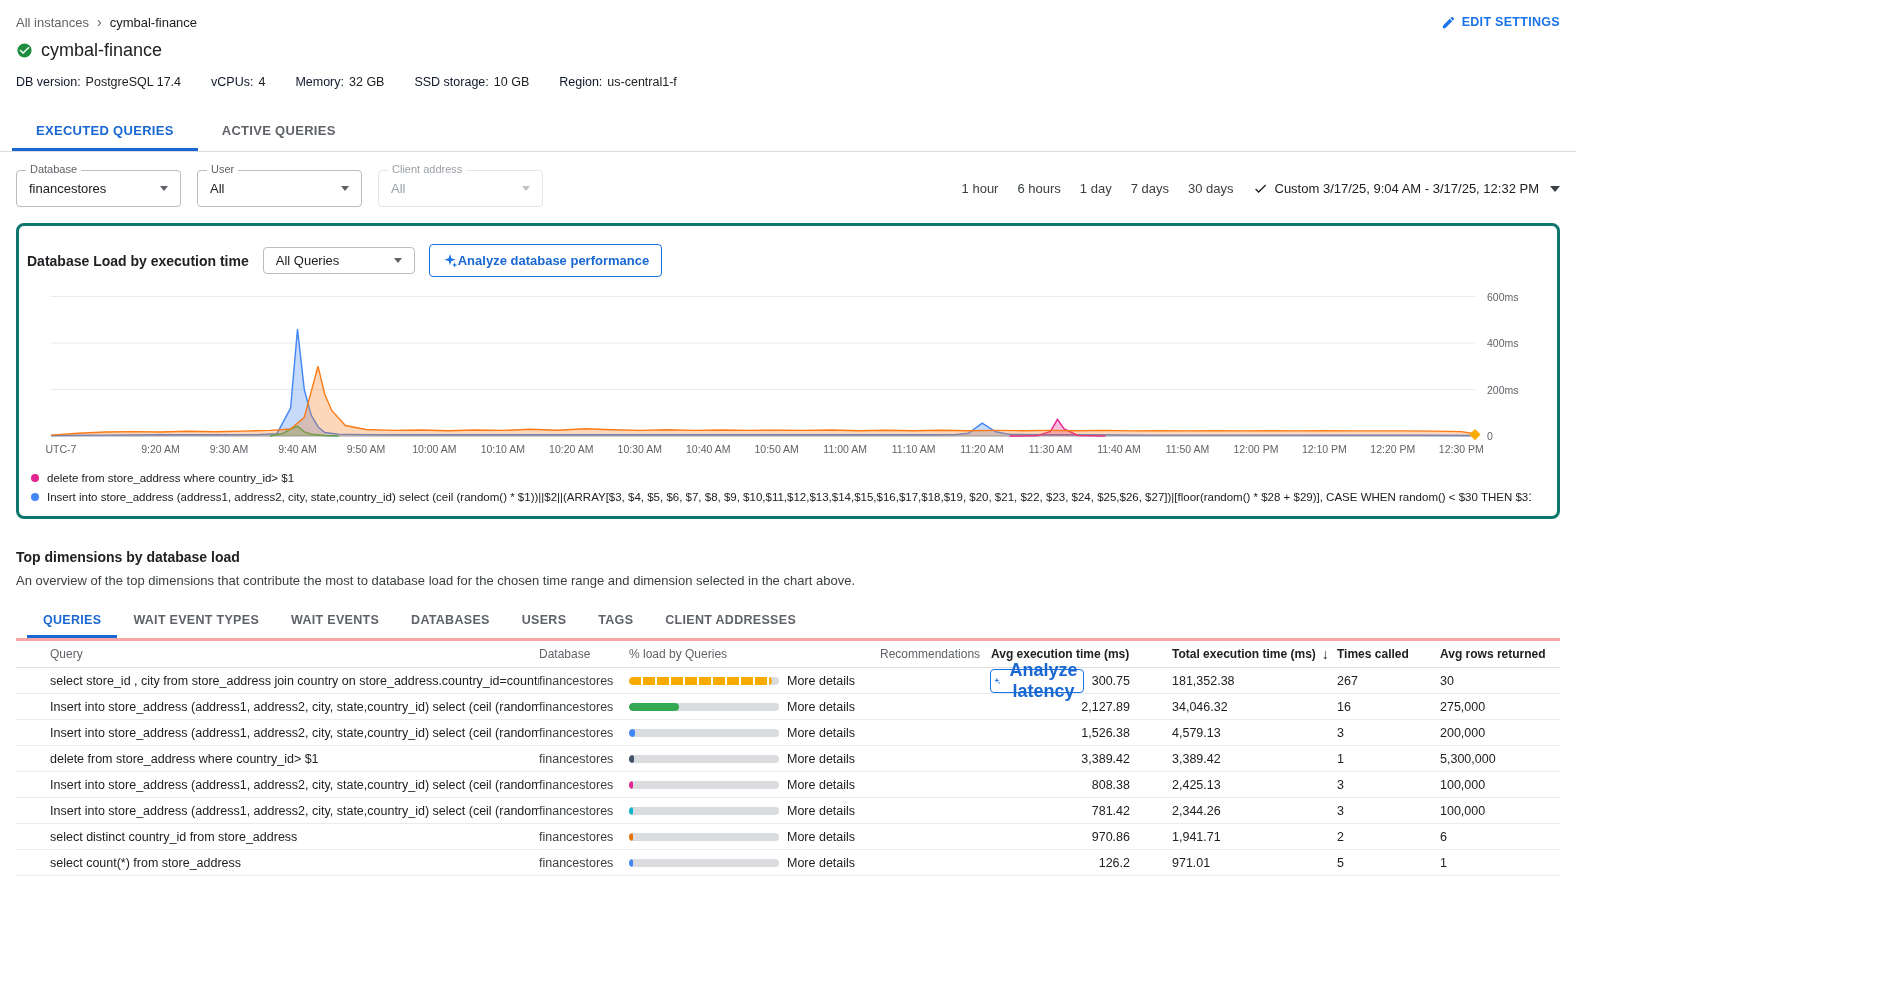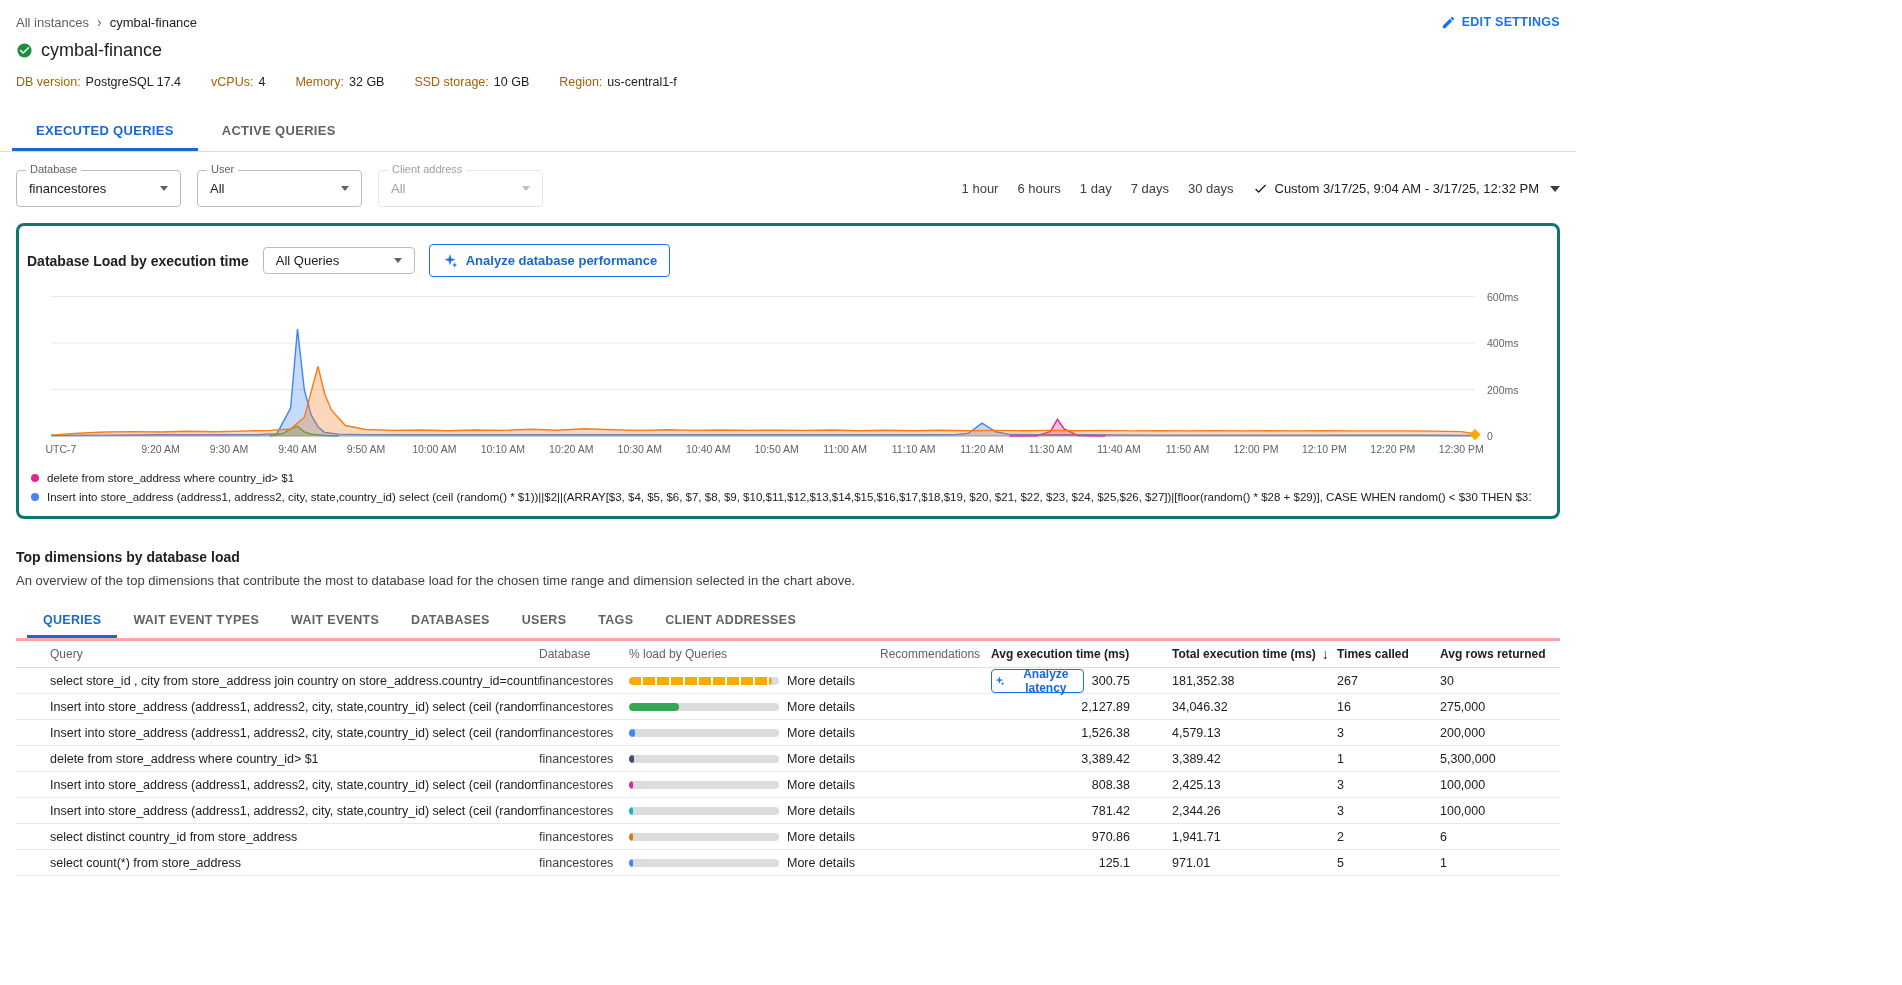--- a/index.html
+++ b/index.html
@@ -19,21 +19,21 @@
   .crumb-current { color:#202124; }
   .edit-settings { display:flex; align-items:center; gap:6px; color:#1a73e8; font-weight:bold; font-size:12.5px; letter-spacing:.3px; text-decoration:none; cursor:pointer; }
 
   
   .title-row { display:flex; align-items:center; gap:8px; padding:0 16px; margin-top:10px; }
   .title-row h1 { font-size:18px; font-weight:500; margin:0; }
 
   
   .meta-row { display:flex; gap:30px; padding:0 16px; margin-top:14px; font-size:12.5px; }
   .meta-item { display:flex; gap:5px; }
-  .meta-label { color:#a16207; }
+  .meta-label { color:#0f172a; }
   .meta-value { color:#202124; font-weight:500; }
 
   
   .tabs { display:flex; border-bottom:1px solid #dadce0; margin-top:22px; padding-left:12px; }
   .tab { height:40px; line-height:40px; padding:0 24px; font-size:13px; font-weight:bold; letter-spacing:.3px; color:#5f6368; cursor:pointer; }
   .tab.active { color:#1967d2; border-bottom:3px solid #1967d2; }
 
   
   .filter-row { display:flex; justify-content:space-between; align-items:center; padding:18px 16px 10px 16px; }
   .filters { display:flex; gap:16px; }
@@ -50,21 +50,21 @@
   .time-range { display:flex; align-items:center; gap:19px; font-size:13px; color:#3c4043; }
   .preset { cursor:pointer; white-space:nowrap; }
   .custom-range { display:flex; align-items:center; gap:7px; color:#202124; cursor:pointer; white-space:nowrap; }
   .caret-dark { width:0; height:0; border-left:5px solid transparent; border-right:5px solid transparent; border-top:6px solid #3c4043; margin-left:4px; }
 
   
   .chart-card { margin:6px 16px 0 16px; border:3px solid #0f766e; border-radius:8px; padding:18px 16px 10px 8px; }
   .chart-head { display:flex; align-items:center; gap:14px; }
   .chart-head h2 { font-size:14px; font-weight:bold; margin:0; color:#202124; }
   .mini-select { width:152px; height:27px; border:1px solid #b9bdc1; border-radius:4px; display:flex; align-items:center; justify-content:space-between; padding:0 12px; font-size:13px; cursor:pointer; }
-  .analyze-btn { display:flex; align-items:center; gap:8px; height:33px; border:1px solid #1a73e8; border-radius:4px;
+  .analyze-btn { display:flex; align-items:center; gap:0; height:33px; border:1px solid #1a73e8; border-radius:4px;
     background:#fff; color:#1967d2; font-family:inherit; font-size:13px; font-weight:bold; padding:0 12px; cursor:pointer;text-align:right; }
   .chart-wrap { margin-top:12px; }
   .legend { margin-top:4px; padding-left:4px; }
   .legend-item { display:flex; align-items:center; gap:8px; height:19px; font-size:11.5px; color:#202124; white-space:nowrap; overflow:hidden; max-width:1500px; }
   .dot { width:8px; height:8px; border-radius:50%; flex:0 0 8px; }
 
   
   .top-dim { margin:30px 16px 0 16px; }
   .top-dim h2 { font-size:14px; font-weight:bold; margin:0; }
   .top-dim p { font-size:13px; color:#3c4043; margin:8px 0 0 0; }
@@ -81,21 +81,21 @@
   .sort-arrow { font-size:14px; color:#202124; cursor:pointer; }
   .trow { height:26px; border-bottom:1px solid #e8eaed; font-size:12.5px; color:#202124; cursor:pointer; }
   .c-query { white-space:nowrap; overflow:hidden; padding-right:14px; }
   .c-db { color:#3c4043; }
   .c-load { display:flex; align-items:center; gap:8px; }
   .bar-track { width:150px; height:8px; background:#dadce0; border-radius:4px; overflow:hidden; }
   .bar-fill { height:8px; border-radius:4px; }
   .more { color:#202124; }
   .c-avg { display:flex; align-items:center; justify-content:flex-end; gap:8px; padding-right:42px; }
   .analyze-latency { display:flex; align-items:center; gap:6px; height:24px; margin-right:auto; border:1px solid #1a73e8; border-radius:4px;
-    background:#fff; color:#1967d2; font-family:inherit; font-size:12px; font-weight:bold; padding:0 2px; cursor:pointer; }
+    background:#fff; color:#1967d2; font-family:inherit; font-size:18px; font-weight:bold; padding:0 2px; cursor:pointer; }
   .c-total, .c-times, .c-rows { white-space:nowrap; }
   svg text { font-family:"Liberation Sans", sans-serif; }
 </style>
 </head>
 <body>
 
 <div class="page">
 
   <div class="topbar">
     <div class="breadcrumb">
@@ -420,21 +420,21 @@
             <div class="c-query">select count(*) from store_address</div>
             <div class="c-db">financestores</div>
             <div class="c-load">
               <div class="bar-track">
                 <div class="bar-fill" style="width: 4px; background: rgb(66, 133, 244);"></div>
               </div>
               <a class="more">More details</a>
             </div>
             <div class="c-rec"></div>
             <div class="c-avg">
-              <span class="num">125.1</span>
+              <span class="num">126.2</span>
             </div>
             <div class="c-total">971.01</div>
             <div class="c-times">5</div>
             <div class="c-rows">1</div>
           </div>
         </div>
     </div>
   </div>
 
 </div>

